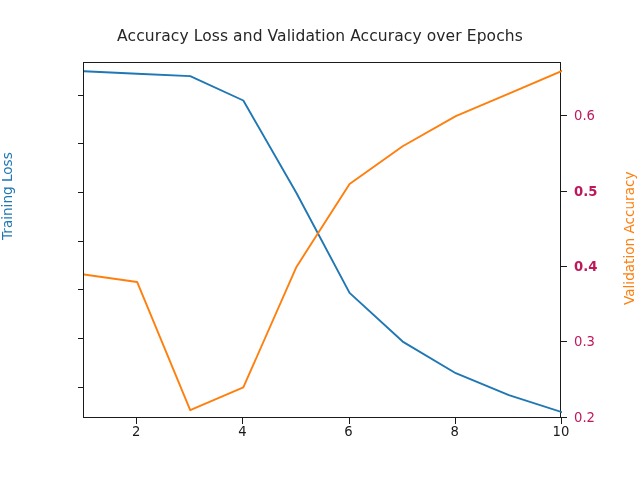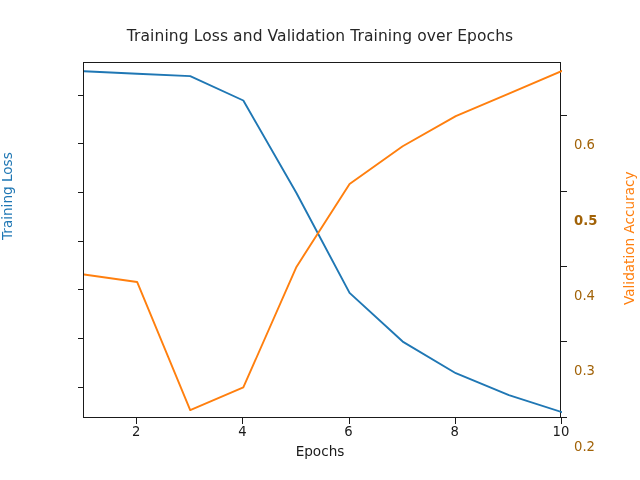--- a/index.html
+++ b/index.html
@@ -63,24 +63,23 @@
     transform: rotate(-90deg);
     transform-origin: left top;
     white-space: nowrap;
   }
   
   .ytick-right {
     position: absolute;
     left: 574px;
     text-align: left;
     font-size: 13.2px;
-    color: #a16207;
+    color: #be185d;
     white-space: nowrap;
     transform: translateY(-50%);
-    margin-top: 29px;
   }
   .ytick-right-mark {
     position: absolute;
     left: 561px;
     width: 5.5px;
     height: 0;
     border-top: 1.1px solid #1a1a1a;
   }
   #ylabel-right {
     position: absolute;
@@ -116,39 +115,38 @@
     text-align: center;
     font-size: 13.6px;
     color: #1a1a1a;
   }
 </style>
 </head>
 <body>
 
 <div id="figure">
 
-  <div id="chart-title">Training Loss and Validation Training over Epochs</div>
+  <div id="chart-title">Accuracy Loss and Validation Accuracy over Epochs</div>
 
   <div id="ylabel-left">Training Loss</div>
   <div id="ylabel-right">Validation Accuracy</div>
-  <div id="xlabel">Epochs</div>
 
   <div id="tick-layer">
       <div class="ytick-left-mark" style="top: 386.832px;"></div>
       <div class="ytick-left-mark" style="top: 338.131px;"></div>
       <div class="ytick-left-mark" style="top: 289.431px;"></div>
       <div class="ytick-left-mark" style="top: 240.731px;"></div>
       <div class="ytick-left-mark" style="top: 192.03px;"></div>
       <div class="ytick-left-mark" style="top: 143.33px;"></div>
       <div class="ytick-left-mark" style="top: 94.6293px;"></div>
       <div class="ytick-right" style="top: 416.643px; text-align: right;">0.2</div>
       <div class="ytick-right-mark" style="top: 416.643px;"></div>
       <div class="ytick-right" style="top: 341.267px; text-align: center;">0.3</div>
       <div class="ytick-right-mark" style="top: 341.267px;"></div>
-      <div class="ytick-right" style="top: 265.892px;">0.4</div>
+      <div class="ytick-right" style="top: 265.892px; font-weight: bold;">0.4</div>
       <div class="ytick-right-mark" style="top: 265.892px;"></div>
       <div class="ytick-right" style="top: 190.516px; font-weight: bold;">0.5</div>
       <div class="ytick-right-mark" style="top: 190.516px;"></div>
       <div class="ytick-right" style="top: 115.14px;">0.6</div>
       <div class="ytick-right-mark" style="top: 115.14px;"></div>
       <div class="xtick" style="left: 136.111px;">2</div>
       <div class="xtick-mark" style="left: 136.111px;"></div>
       <div class="xtick" style="left: 242.333px;">4</div>
       <div class="xtick-mark" style="left: 242.333px;"></div>
       <div class="xtick" style="left: 348.556px;">6</div>

